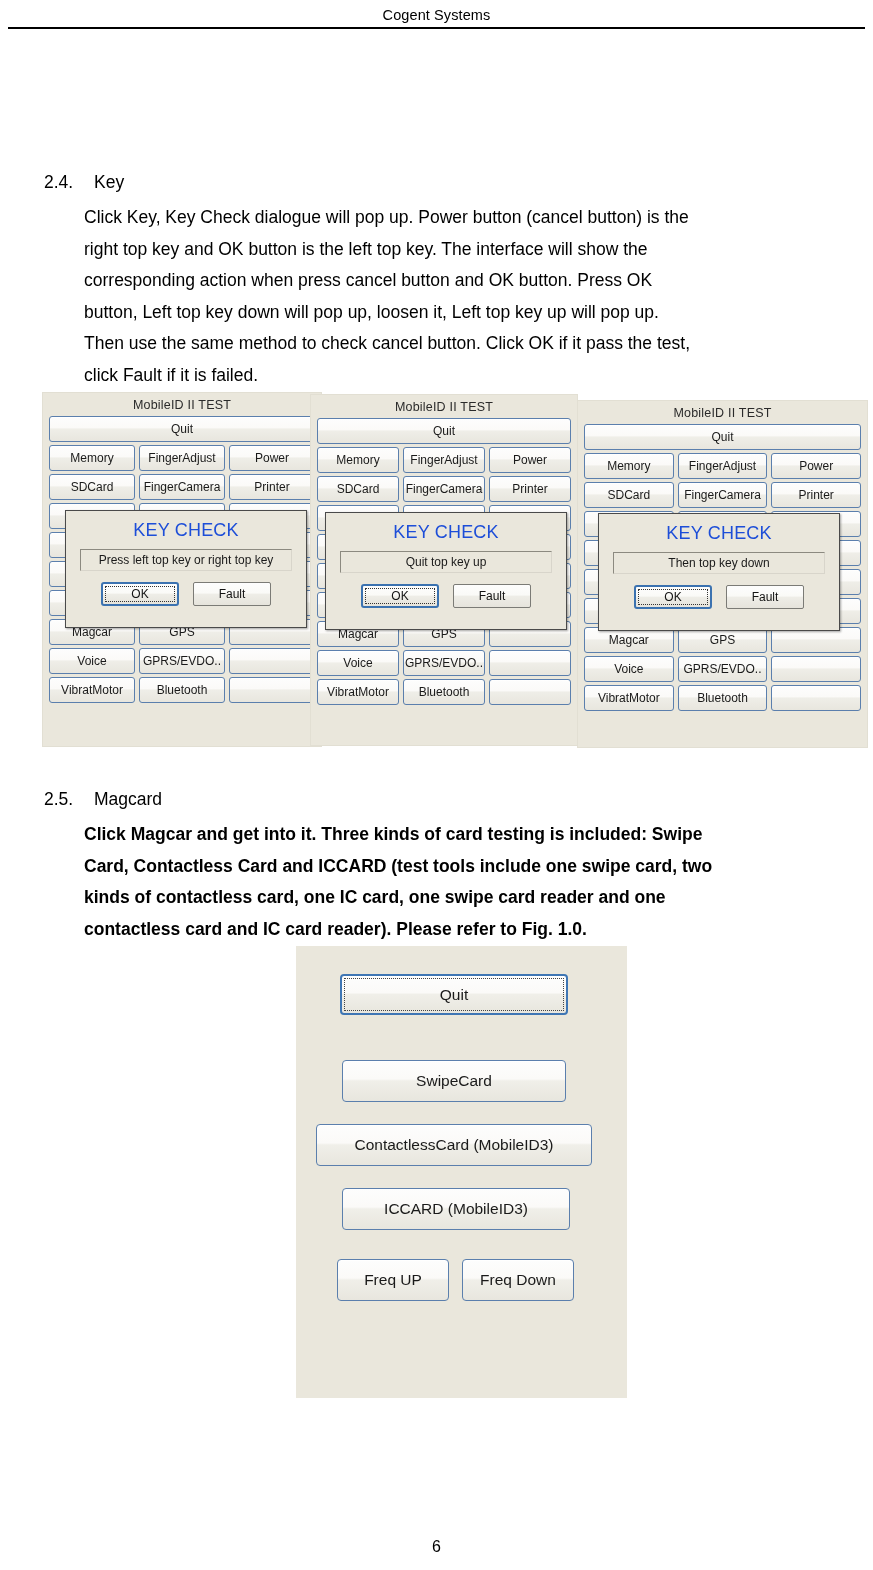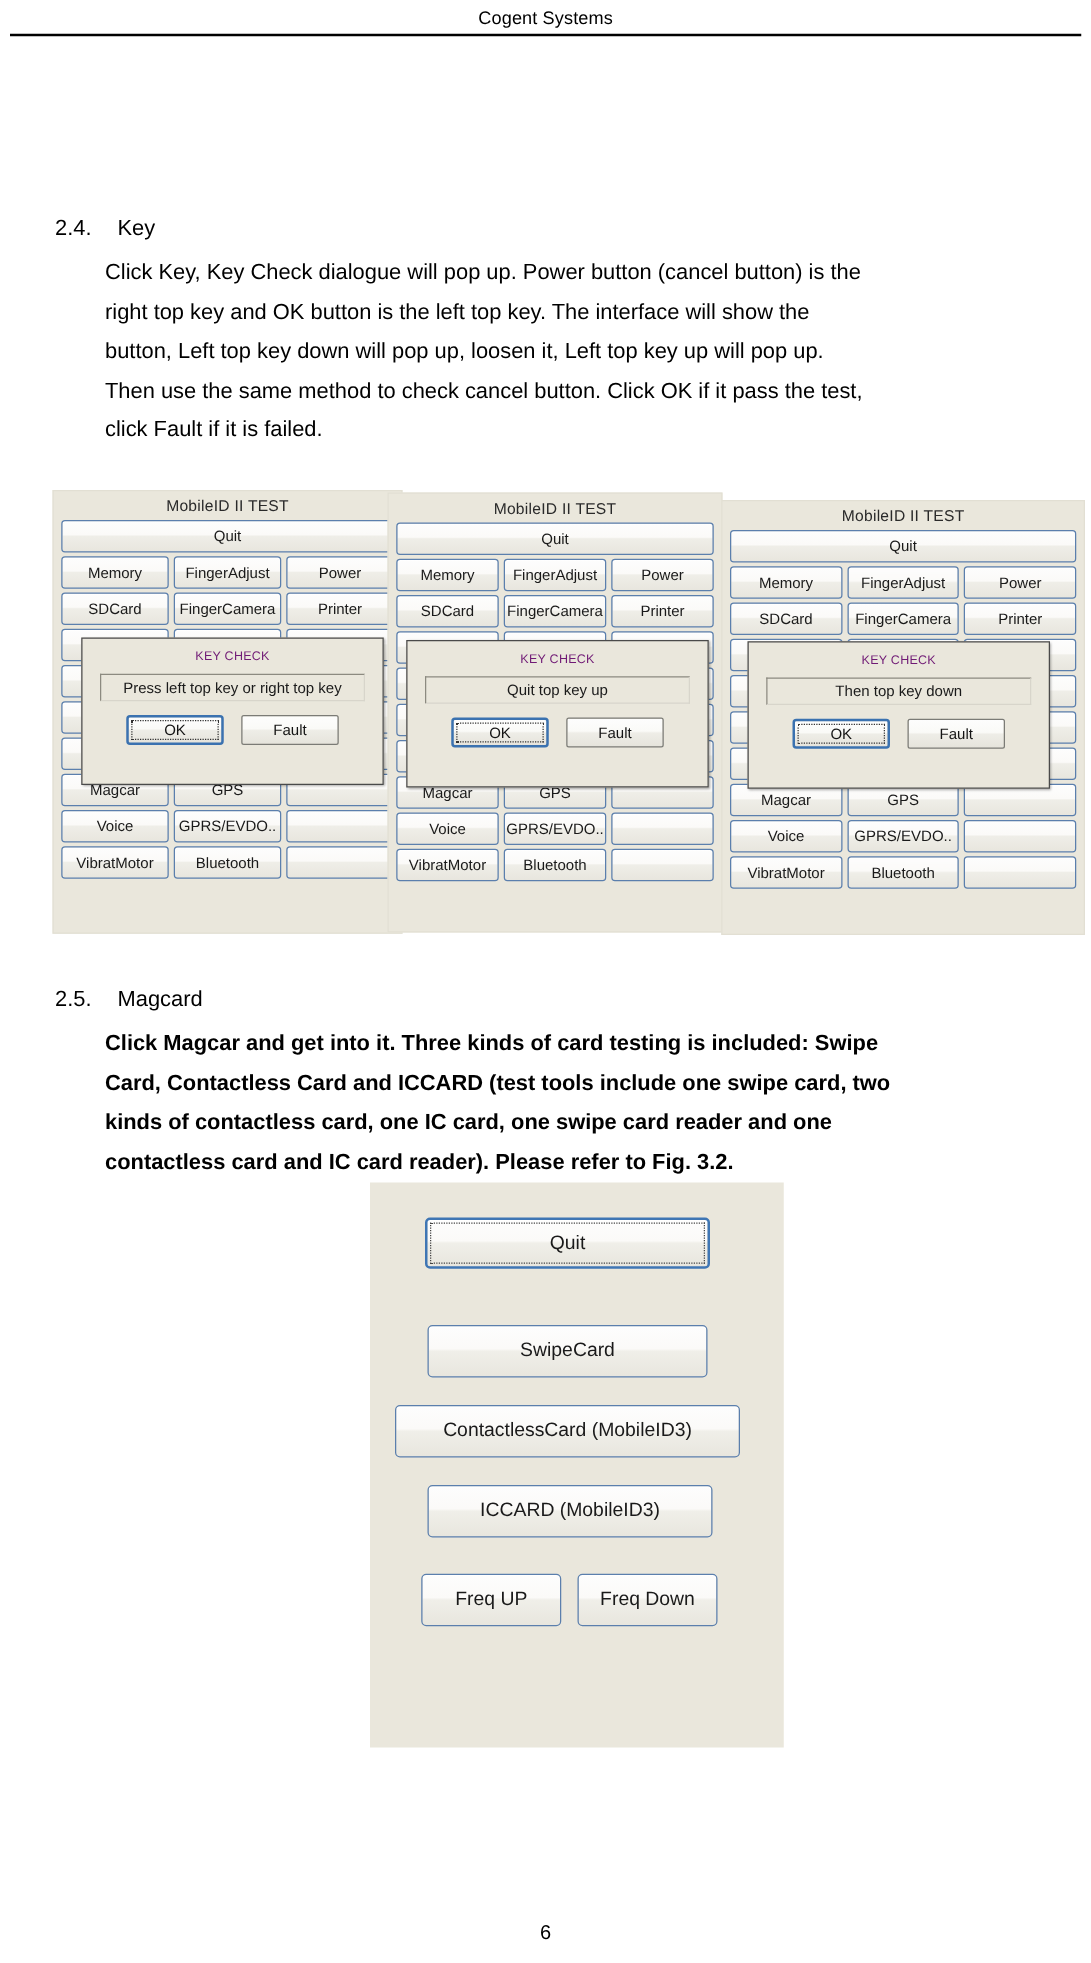--- a/index.html
+++ b/index.html
@@ -94,22 +94,22 @@
 
   
   .keydlg {
     position: absolute;
     background: #eae7dc;
     border: 1px solid #4a4a4a;
     box-shadow: 1px 1px 2px rgba(0,0,0,.35);
   }
   .keydlg-title {
     text-align: center;
-    font-size: 10px;
-    color: #701a75;
+    font-size: 18px;
+    color: #1d4ed8;
     padding-top: 9px;
     letter-spacing: .2px;
   }
   .keydlg-field {
     margin: 8px 14px 0 14px;
     height: 22px;
     background: #eae7dc;
     border-top: 1px solid #8c8a80;
     border-left: 1px solid #8c8a80;
     border-right: 1px solid #d8d5cb;
@@ -194,20 +194,21 @@
 </div>
 <div class="header-rule"></div>
 
 <div class="sec-heading" style="top:172px; left:44px;">
   <span class="num">2.4.</span><span>Key</span>
 </div>
 
 <div class="para" style="top:202px; left:84px; width:789px;">
   <span>Click Key, Key Check dialogue will pop up. Power button (cancel button) is the</span>
   <span style="text-align:justify;">right top key and OK button is the left top key. The interface will show the</span>
+  <span>corresponding action when press cancel button and OK button. Press OK</span>
   <span>button, Left top key down will pop up, loosen it, Left top key up will pop up.</span>
   <span>Then use the same method to check cancel button. Click OK if it pass the test,</span>
   <span>click Fault if it is failed.</span>
 </div>
 
 <div class="figure" style="top:392px; left:42px; width:826px; height:362px;">
 
   <div class="midpanel" id="panel0" style="left:0px; top:0px; width:280px; height:355px;">
     <div class="mid-title">MobileID II TEST</div>
     <div class="btn-grid">
@@ -400,21 +401,21 @@
 </div>
 
 <div class="sec-heading" style="top:789px; left:44px;">
   <span class="num">2.5.</span><span>Magcard</span>
 </div>
 
 <div class="para" style="top:819px; left:84px; width:789px;font-weight:bold;">
   <span>Click Magcar and get into it. Three kinds of card testing is included: Swipe</span>
   <span>Card, Contactless Card and ICCARD (test tools include one swipe card, two</span>
   <span>kinds of contactless card, one IC card, one swipe card reader and one</span>
-  <span>contactless card and IC card reader). Please refer to Fig. 3.2.</span>
+  <span>contactless card and IC card reader). Please refer to Fig. 1.0.</span>
 </div>
 
 <div class="magpanel" style="top:946px; left:296px; width:331px; height:452px;">
 
   <div class="magbtn focused" style="left:44px; top:28px; width:228px; height:41px;">Quit</div>
 
   <div class="magbtn" style="left:46px; top:114px; width:224px; height:42px;">SwipeCard</div>
 
   <div class="magbtn" style="left:20px; top:178px; width:276px; height:42px;">ContactlessCard (MobileID3)</div>
 

